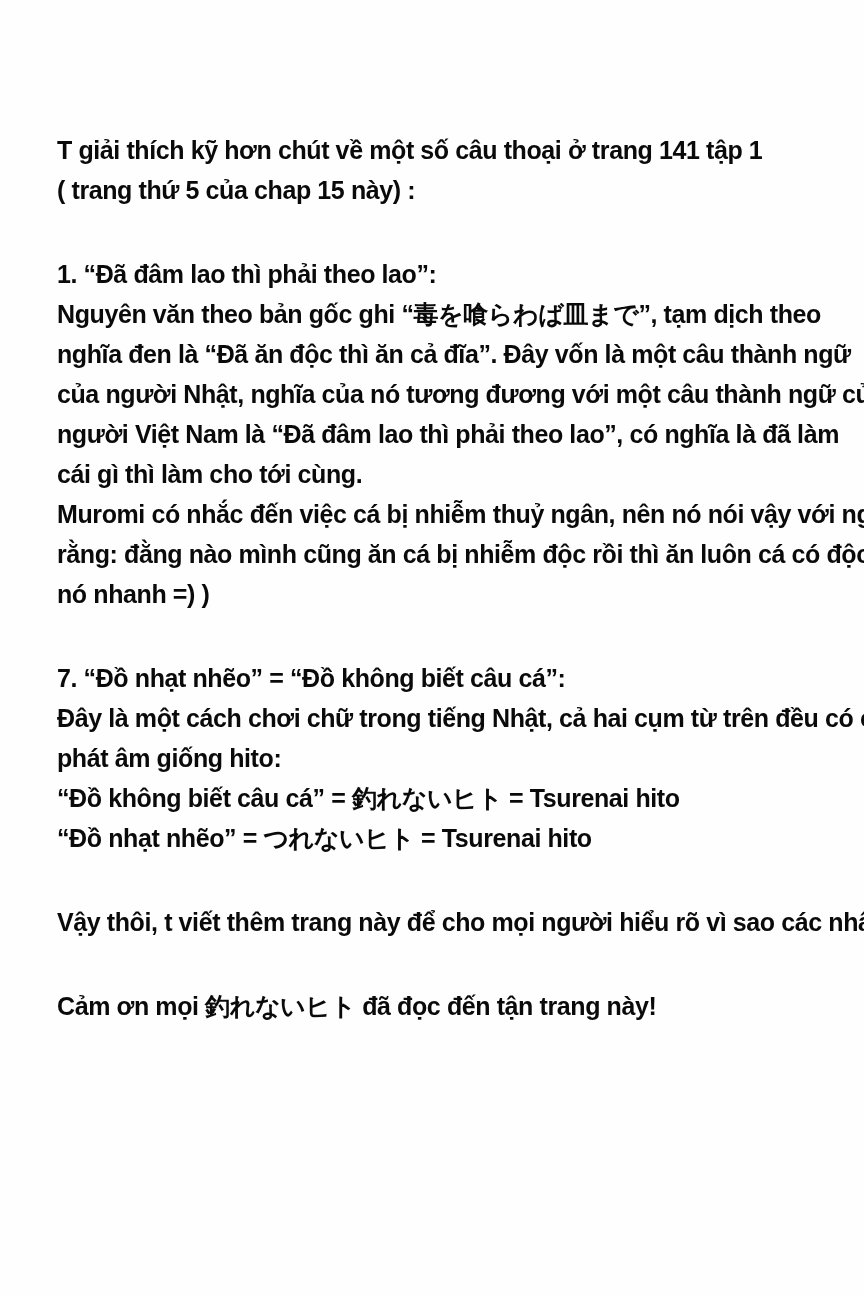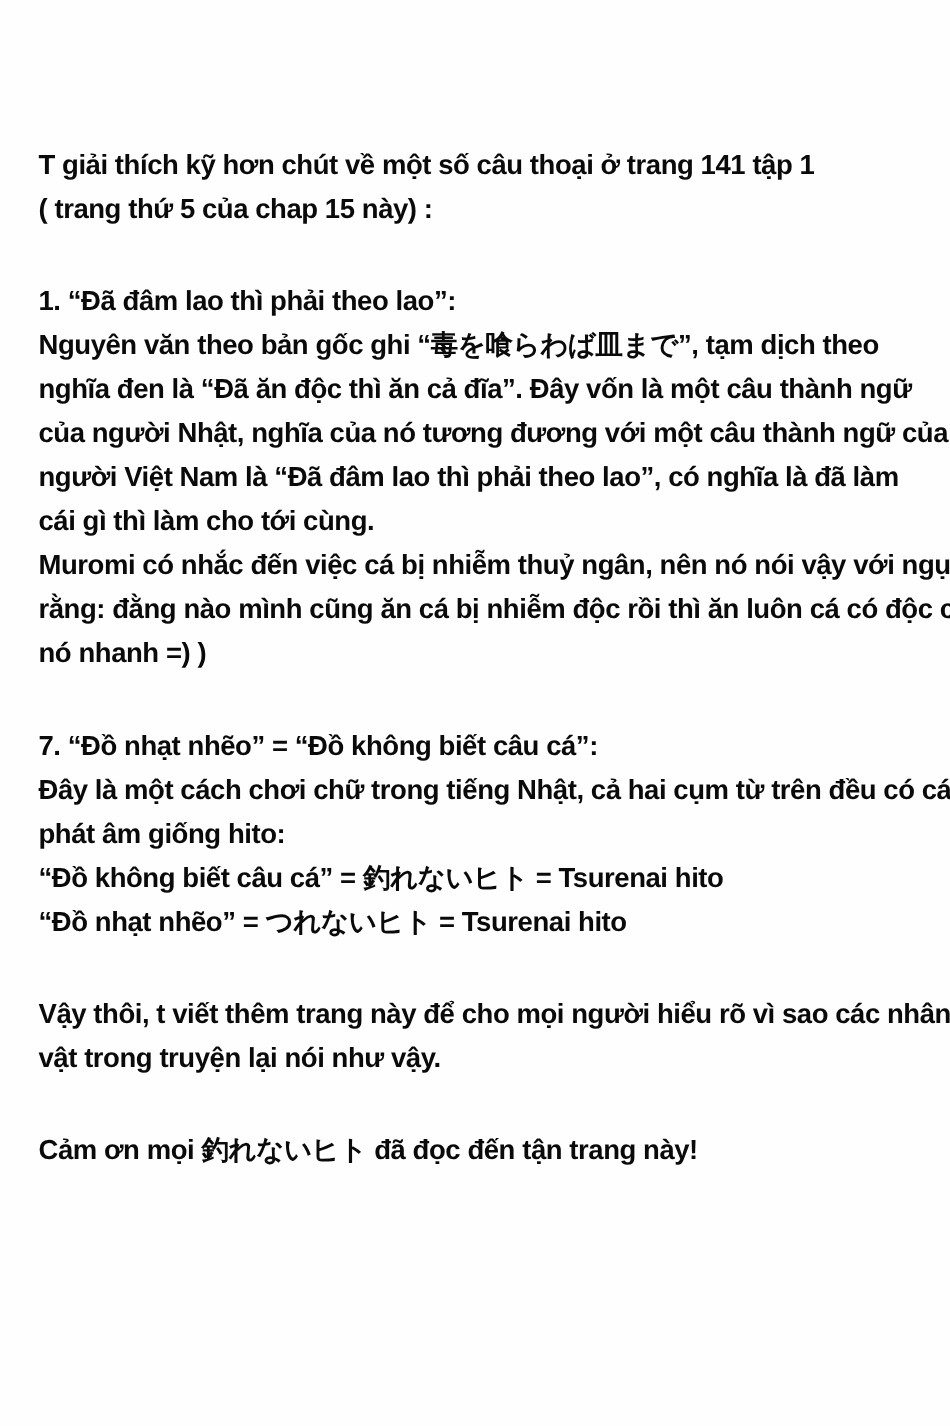--- a/index.html
+++ b/index.html
@@ -12,21 +12,21 @@
       width: 864px;
       height: 1296px;
       box-sizing: border-box;
       background: #fefefe;
       color: #0a0a0a;
       font-family: "Liberation Sans", "DejaVu Sans", sans-serif;
       font-weight: 700;
       font-size: 25px;
       line-height: 40px;
       letter-spacing: -0.4px;
-      padding: 130px 30px 0 35px;
+      padding: 130px 30px 0 57px;
       overflow: hidden;
     }
     .paragraph {
       margin: 0 0 44px 0;
     }
     .line {
       white-space: nowrap;
     }
   </style>
 </head>
@@ -54,21 +54,20 @@
   <div class="paragraph">
     <div class="line">7. “Đồ nhạt nhẽo” = “Đồ không biết câu cá”:</div>
     <div class="line">Đây là một cách chơi chữ trong tiếng Nhật, cả hai cụm từ trên đều có cách</div>
     <div class="line">phát âm giống hito:</div>
     <div class="line">“Đồ không biết câu cá” = 釣れないヒト = Tsurenai hito</div>
     <div class="line">“Đồ nhạt nhẽo” = つれないヒト = Tsurenai hito</div>
   </div>
 
   <div class="paragraph">
     <div class="line">Vậy thôi, t viết thêm trang này để cho mọi người hiểu rõ vì sao các nhân</div>
-    <div class="line">vật trong truyện lại nói như vậy.</div>
   </div>
 
   <div class="paragraph">
     <div class="line">Cảm ơn mọi 釣れないヒト đã đọc đến tận trang này!</div>
   </div>
 
 
 </div>
 
 </body></html>

